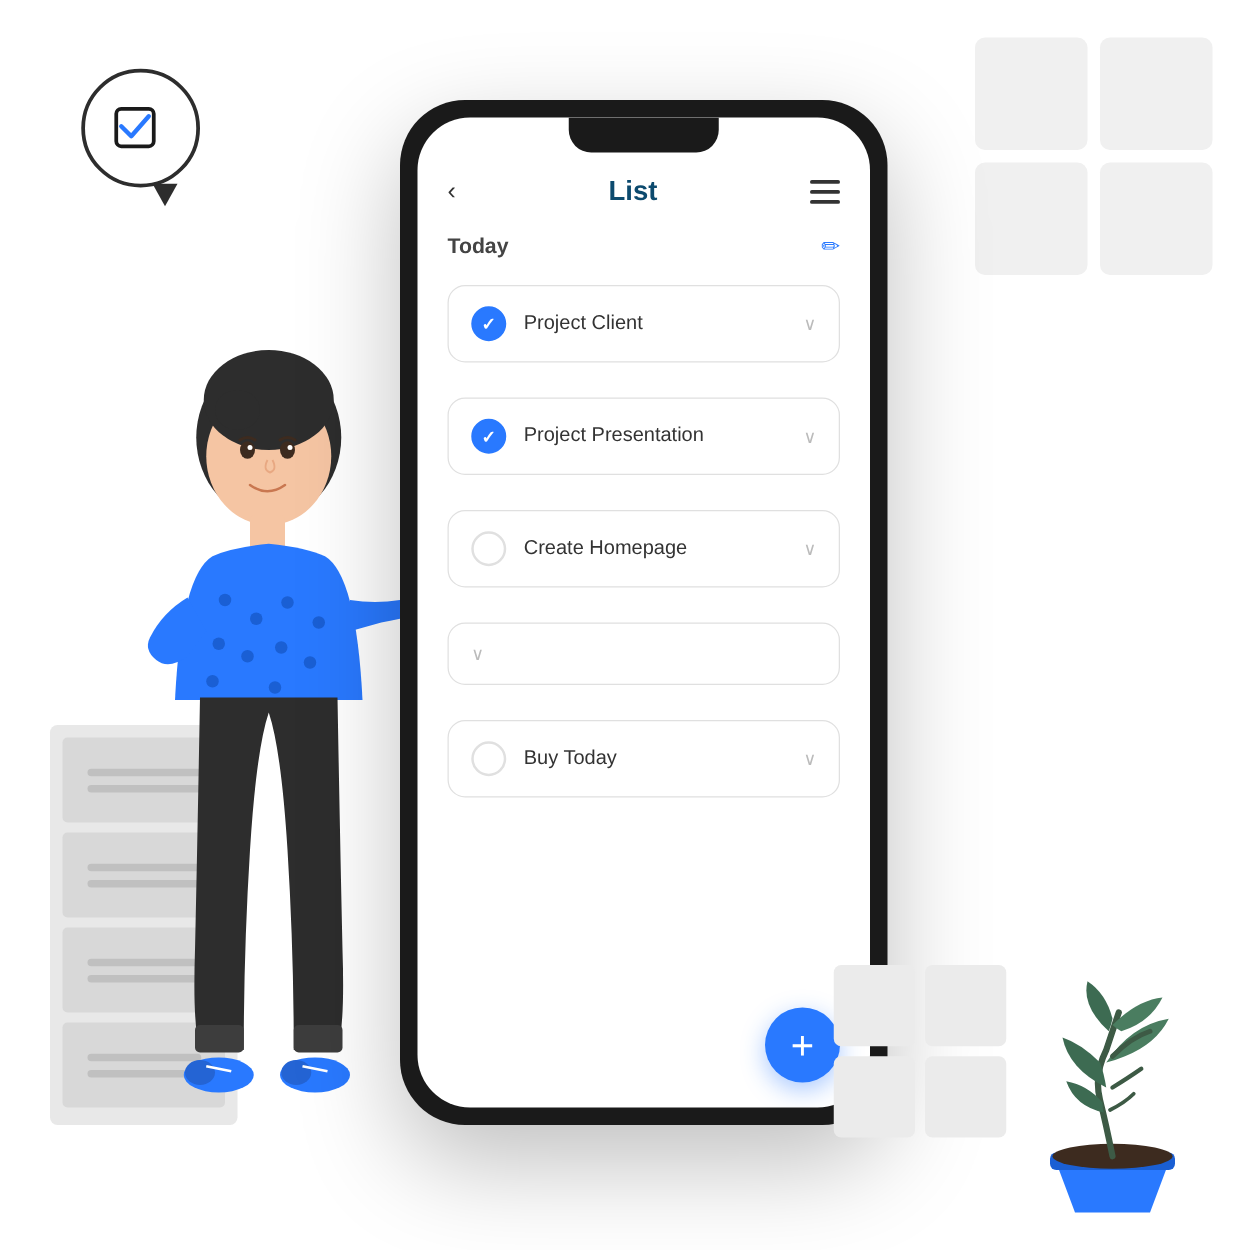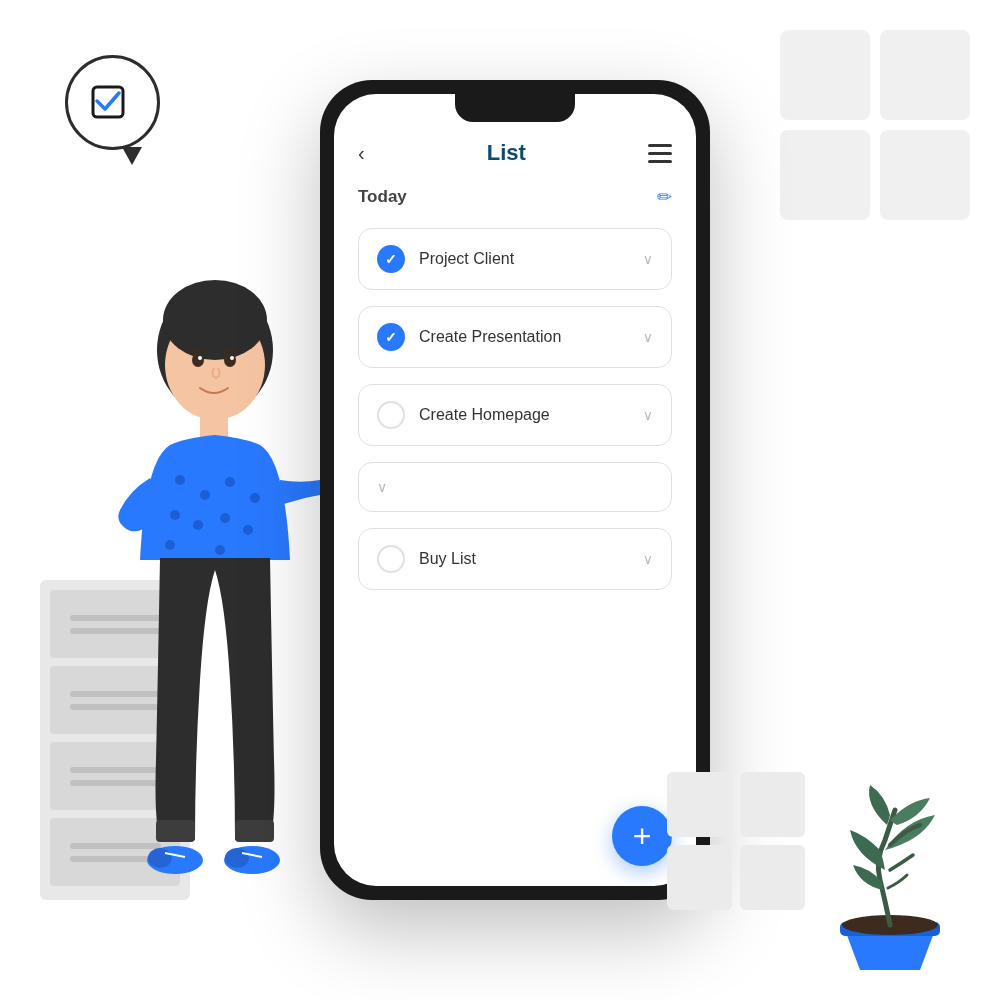--- a/index.html
+++ b/index.html
@@ -201,21 +201,21 @@
     }
     .edit-icon {
       color: #2979ff;
       font-size: 18px;
     }
 
     
     .task-list {
       display: flex;
       flex-direction: column;
-      gap: 16px;
+      gap: 28px;
       flex: 1;
     }
     .task-item {
       display: flex;
       align-items: center;
       justify-content: space-between;
       padding: 16px 18px;
       border: 1.5px solid #e0e0e0;
       border-radius: 14px;
       background: #fff;
@@ -434,41 +434,41 @@
             <div class="task-left">
               <div class="task-check checked"></div>
               <span class="task-name">Project Client</span>
             </div>
             <span class="task-chevron">∨</span>
           </div>
 
           <div class="task-item">
             <div class="task-left">
               <div class="task-check checked"></div>
-              <span class="task-name">Create Presentation</span>
+              <span class="task-name">Project Presentation</span>
             </div>
             <span class="task-chevron">∨</span>
           </div>
 
           <div class="task-item">
             <div class="task-left">
               <div class="task-check"></div>
               <span class="task-name">Create Homepage</span>
             </div>
             <span class="task-chevron">∨</span>
           </div>
 
           <div class="task-item">
             <span class="task-chevron">∨</span>
           </div>
 
           <div class="task-item">
             <div class="task-left">
               <div class="task-check"></div>
-              <span class="task-name">Buy List</span>
+              <span class="task-name">Buy Today</span>
             </div>
             <span class="task-chevron">∨</span>
           </div>
 
         </div>
 
         <div class="fab-container">
           <div class="fab-button">
             <span class="fab-plus">+</span>
           </div>

